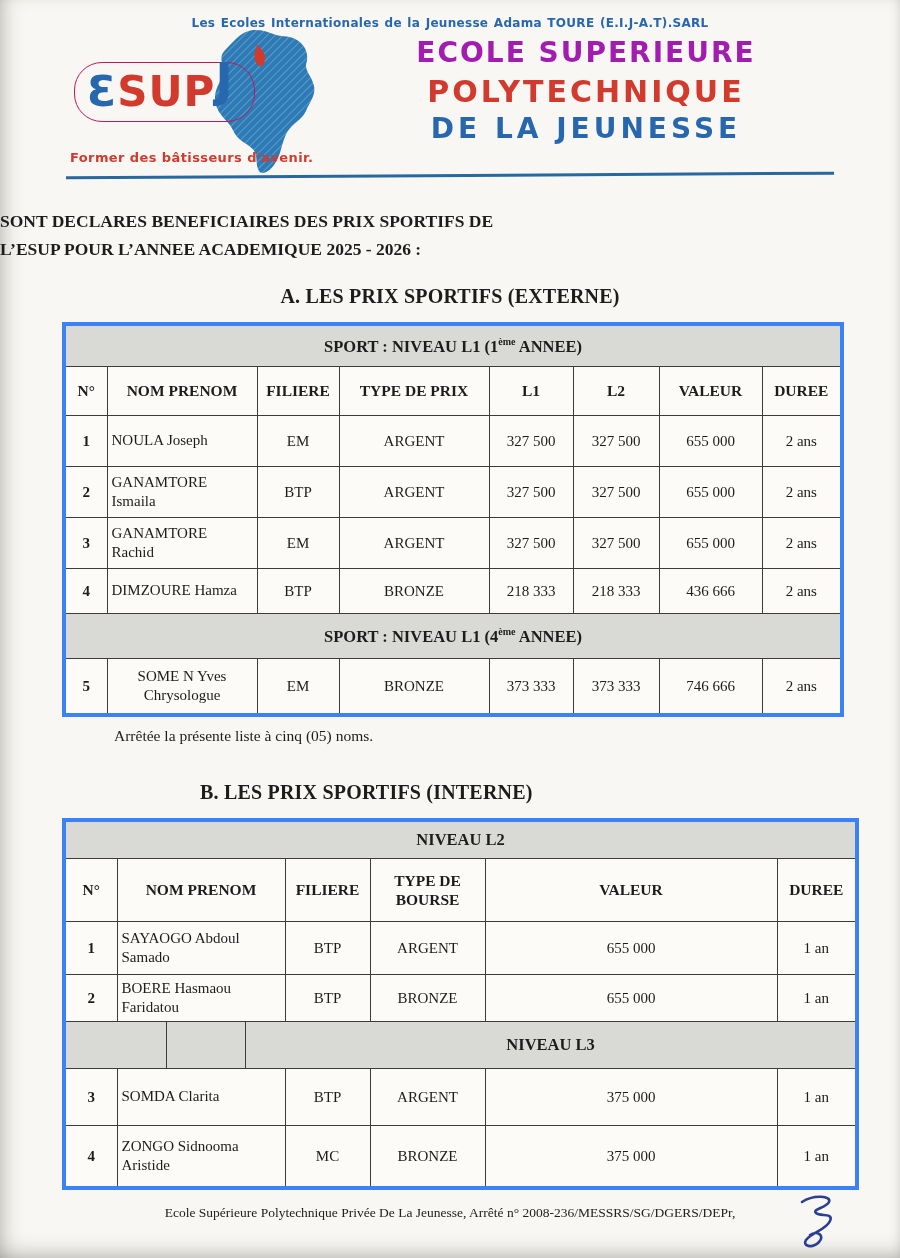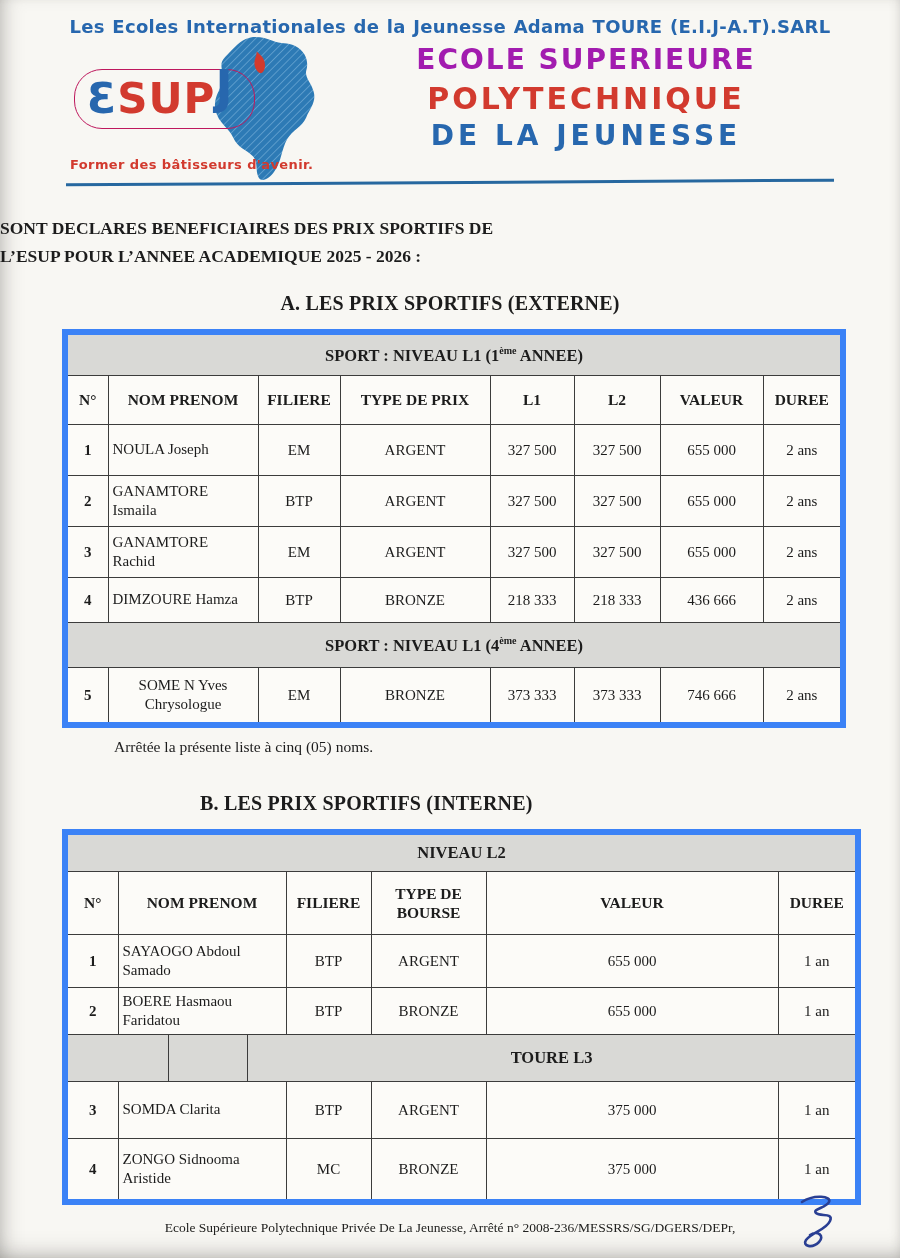--- a/index.html
+++ b/index.html
@@ -1,21 +1,21 @@
 <!DOCTYPE html>
 <html><head>
 <meta charset="utf-8">
 <style>
   html,body{margin:0;padding:0;background:#d9d8d4;}
   .page{position:relative;width:900px;height:1258px;margin:0 auto;background:#f8f7f3;
         overflow:hidden;font-family:"Liberation Serif",serif;color:#1c1c1c;
         box-shadow:inset 14px 0 22px -14px rgba(90,88,84,.45), inset 0 -16px 22px -14px rgba(90,88,84,.4), inset -6px 0 12px -8px rgba(90,88,84,.25);}
   
   .org-line{padding-top:16px;text-align:center;font-family:"DejaVu Sans",sans-serif;
-            font-weight:bold;color:#2767ae;font-size:18px;letter-spacing:.3px;word-spacing:1px;}
+            font-weight:bold;color:#2767ae;font-size:12px;letter-spacing:.3px;word-spacing:1px;}
   .header-band{position:relative;height:138px;margin-top:2px;}
   .logo{position:absolute;left:68px;top:-6px;width:330px;height:150px;}
   .africa{position:absolute;left:128px;top:2px;}
   .logo-box{position:absolute;left:6px;top:36px;border:1px solid #be185d;border-radius:28px;
             padding:0 20px 2px 12px;font-family:"DejaVu Sans",sans-serif;font-weight:bold;
             font-size:42px;line-height:54px;letter-spacing:1px;}
   .logo-e{color:#2767ae;} .logo-sup{color:#d23a2e;}
   .logo-j{color:#2767ae;position:relative;top:-10px;font-size:46px;}
   .tagline{position:absolute;left:2px;top:124px;color:#d23a2e;font-family:"DejaVu Sans",sans-serif;
            font-weight:bold;font-size:13px;letter-spacing:.4px;}
@@ -28,21 +28,21 @@
   
   .declaration{margin-top:30px;text-align:left;font-weight:bold;font-size:17.5px;line-height:1.6;}
   .heading-a{margin-top:22px;text-align:center;font-weight:bold;font-size:20px;letter-spacing:.2px;}
   .heading-b{margin:36px 0 0 200px;font-weight:bold;font-size:20px;letter-spacing:.2px;}
   
   table{border-collapse:collapse;table-layout:fixed;font-size:15px;background:#fcfbf8;}
   .tbl-a{margin:14px 0 0 62px;width:778px;}
   .tbl-b{margin:14px 0 0 62px;width:793px;}
   td,th{border:1px solid #3c3c3c;text-align:center;vertical-align:middle;padding:2px 4px;
         overflow:hidden;}
-  table{border:6px solid #3b82f6;}
+  table{border:4px solid #3b82f6;}
   tr.band td{background:#d9d9d6;font-weight:bold;font-size:16.5px;}
   th{font-weight:bold;font-size:15.5px;line-height:1.25;}
   .c-num{font-weight:bold;}
   .c-name{text-align:left;line-height:1.3;}
   .c-name-c{text-align:center;line-height:1.3;}
   .h36{height:36px;} .h40{height:40px;} .h42{height:42px;} .h44{height:44px;}
   .h46{height:46px;} .h48{height:48px;} .h50{height:50px;} .h52{height:52px;}
   .h56{height:56px;} .h58{height:58px;} .h32{height:32px;}
   tr.l3 td{padding:0;background:#d9d9d6;}
   .l3flex{display:flex;height:46px;align-items:stretch;}
@@ -219,21 +219,21 @@
       <td>BTP</td>
       <td>BRONZE</td>
       <td>655 000</td>
       <td>1 an</td>
     </tr>
     <tr class="l3">
       <td colspan="6">
         <div class="l3flex">
           <div class="l3a"></div>
           <div class="l3b"></div>
-          <div class="l3c">TOURE L3</div>
+          <div class="l3c">NIVEAU L3</div>
         </div>
       </td>
     </tr>
     <tr>
       <td class="c-num h52">3</td>
       <td class="c-name">SOMDA Clarita</td>
       <td>BTP</td>
       <td>ARGENT</td>
       <td>375 000</td>
       <td>1 an</td>

